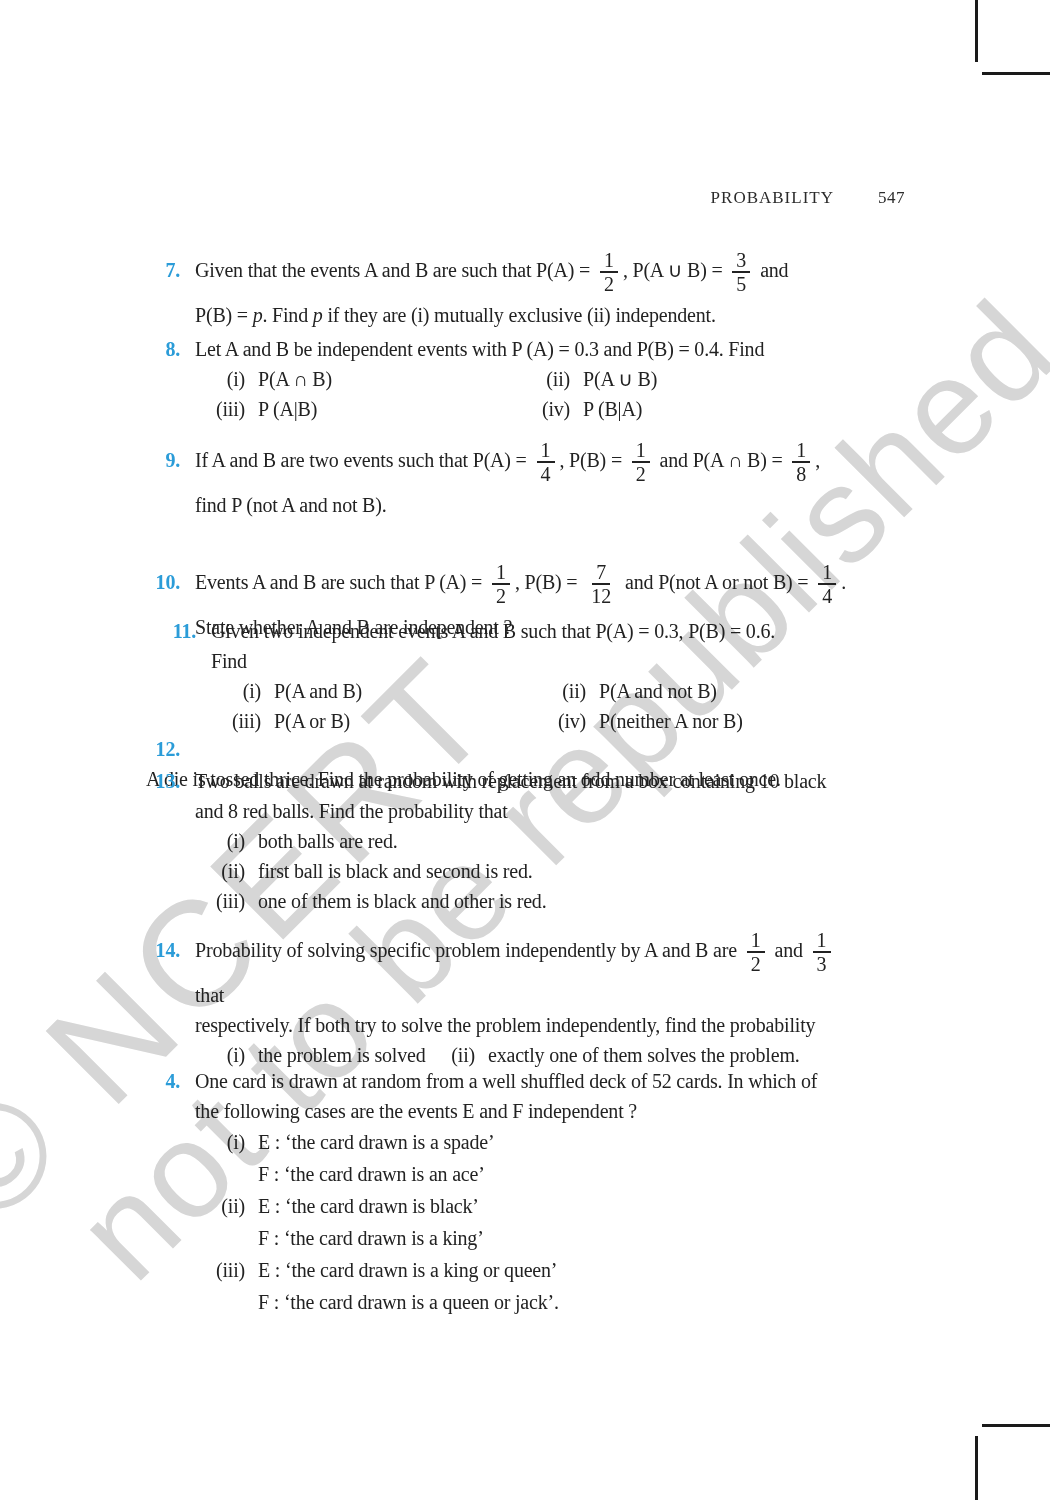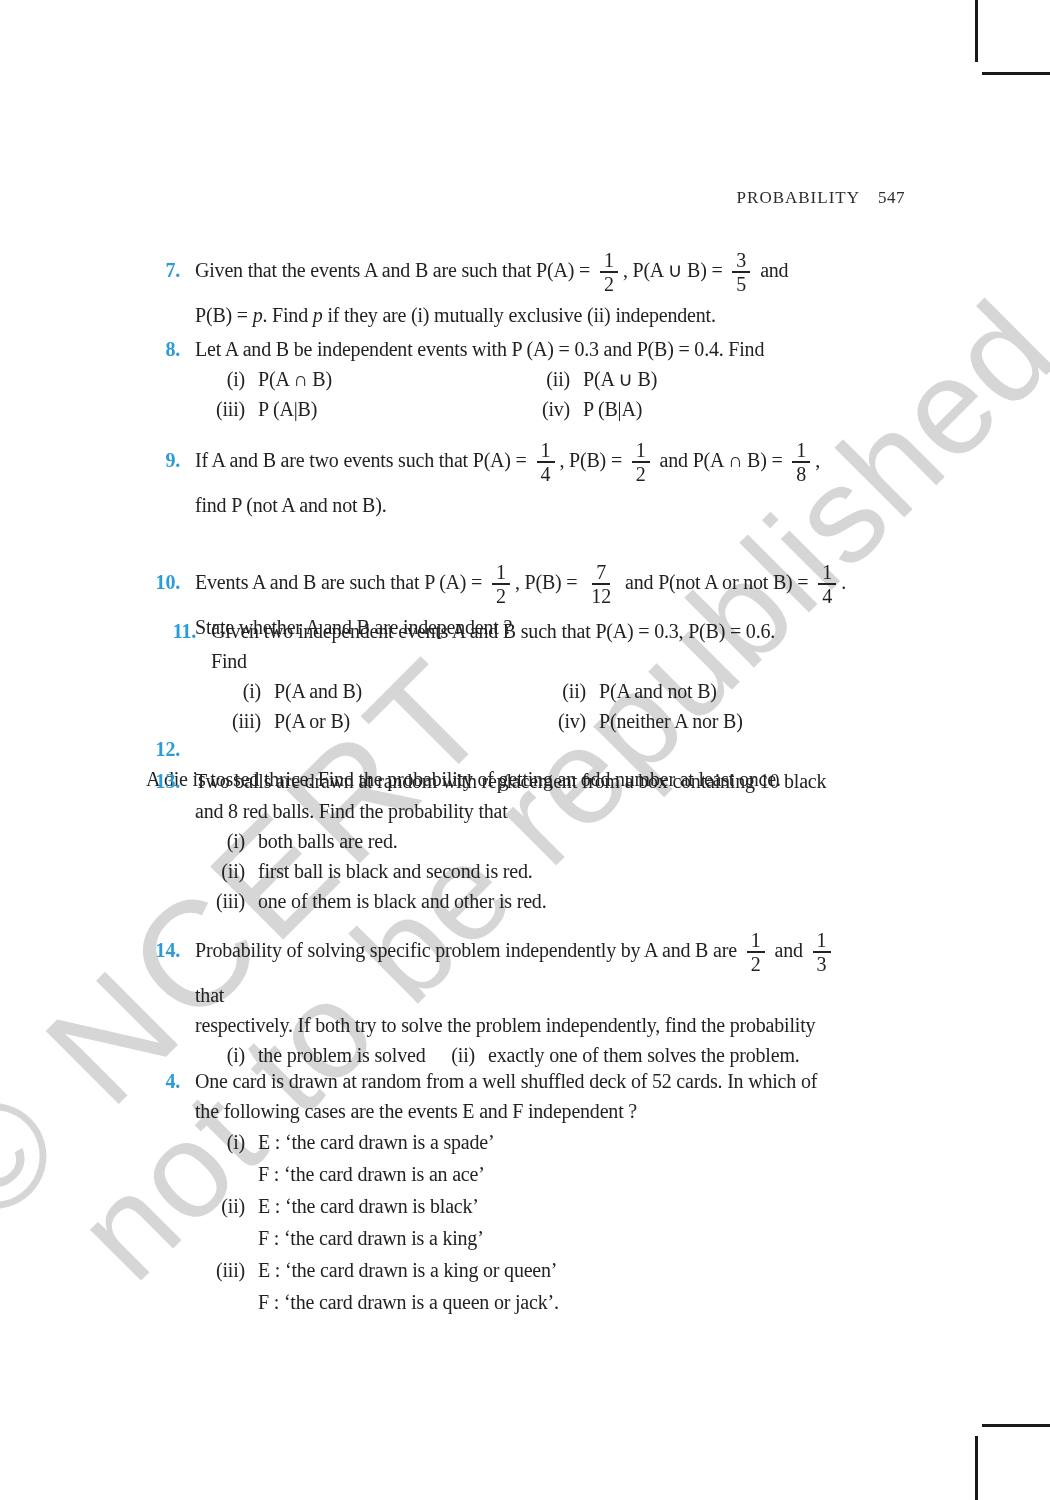--- a/index.html
+++ b/index.html
@@ -30,21 +30,21 @@
   
   .crop { position:absolute; background:#1a1a1a; z-index:2; }
   .crop.tr-v { left:975px; top:0;      width:3px;  height:62px; }
   .crop.tr-h { left:982px; top:72px;   width:68px; height:3px;  }
   .crop.br-h { left:982px; top:1424px; width:68px; height:3px;  }
   .crop.br-v { left:975px; top:1436px; width:3px;  height:64px; }
 
   
   .header {
     position:absolute; top:188px; right:145px; z-index:1;
-    display:flex; gap:18px; align-items:baseline;
+    display:flex; gap:44px; align-items:baseline;
     font-size:17px; letter-spacing:1px; color:#2b2b2b;
   }
   .header .pageno { letter-spacing:0.5px; }
 
   
   .prob {
     position:absolute; left:0; width:100%; z-index:1;
     display:flex;
     padding-left:146px; padding-right:136px;
     font-size:20px; letter-spacing:-0.2px;

